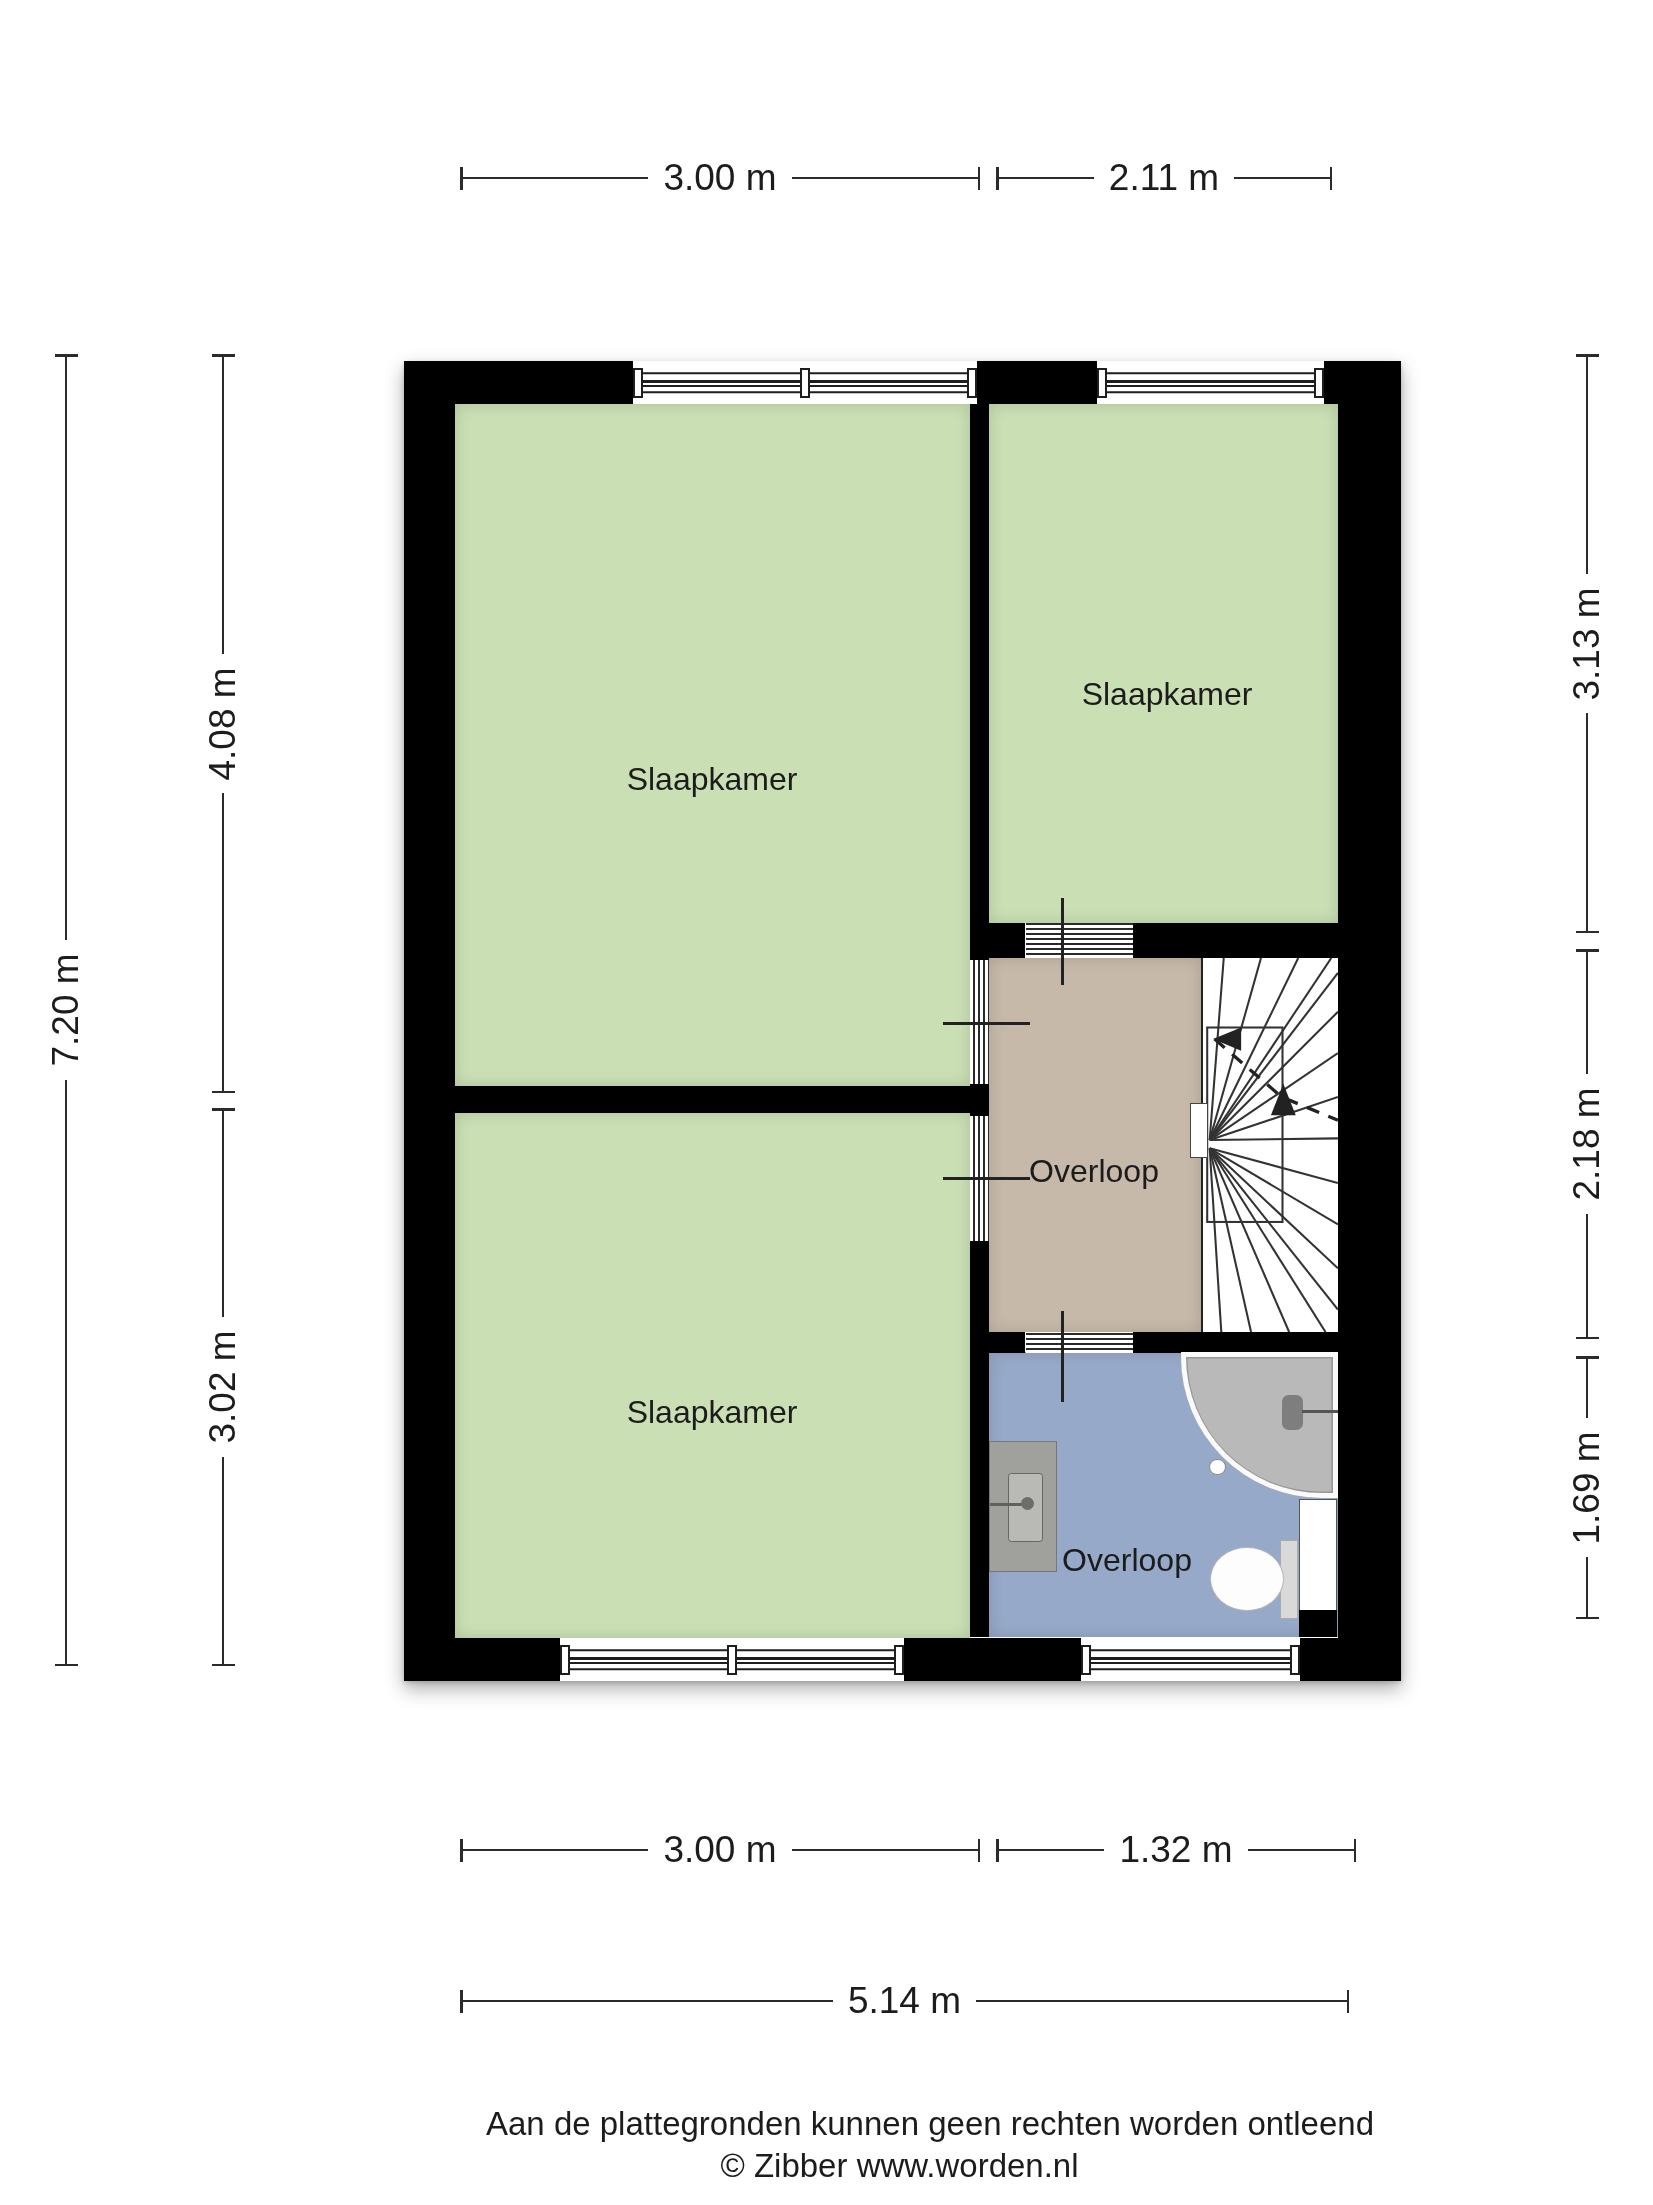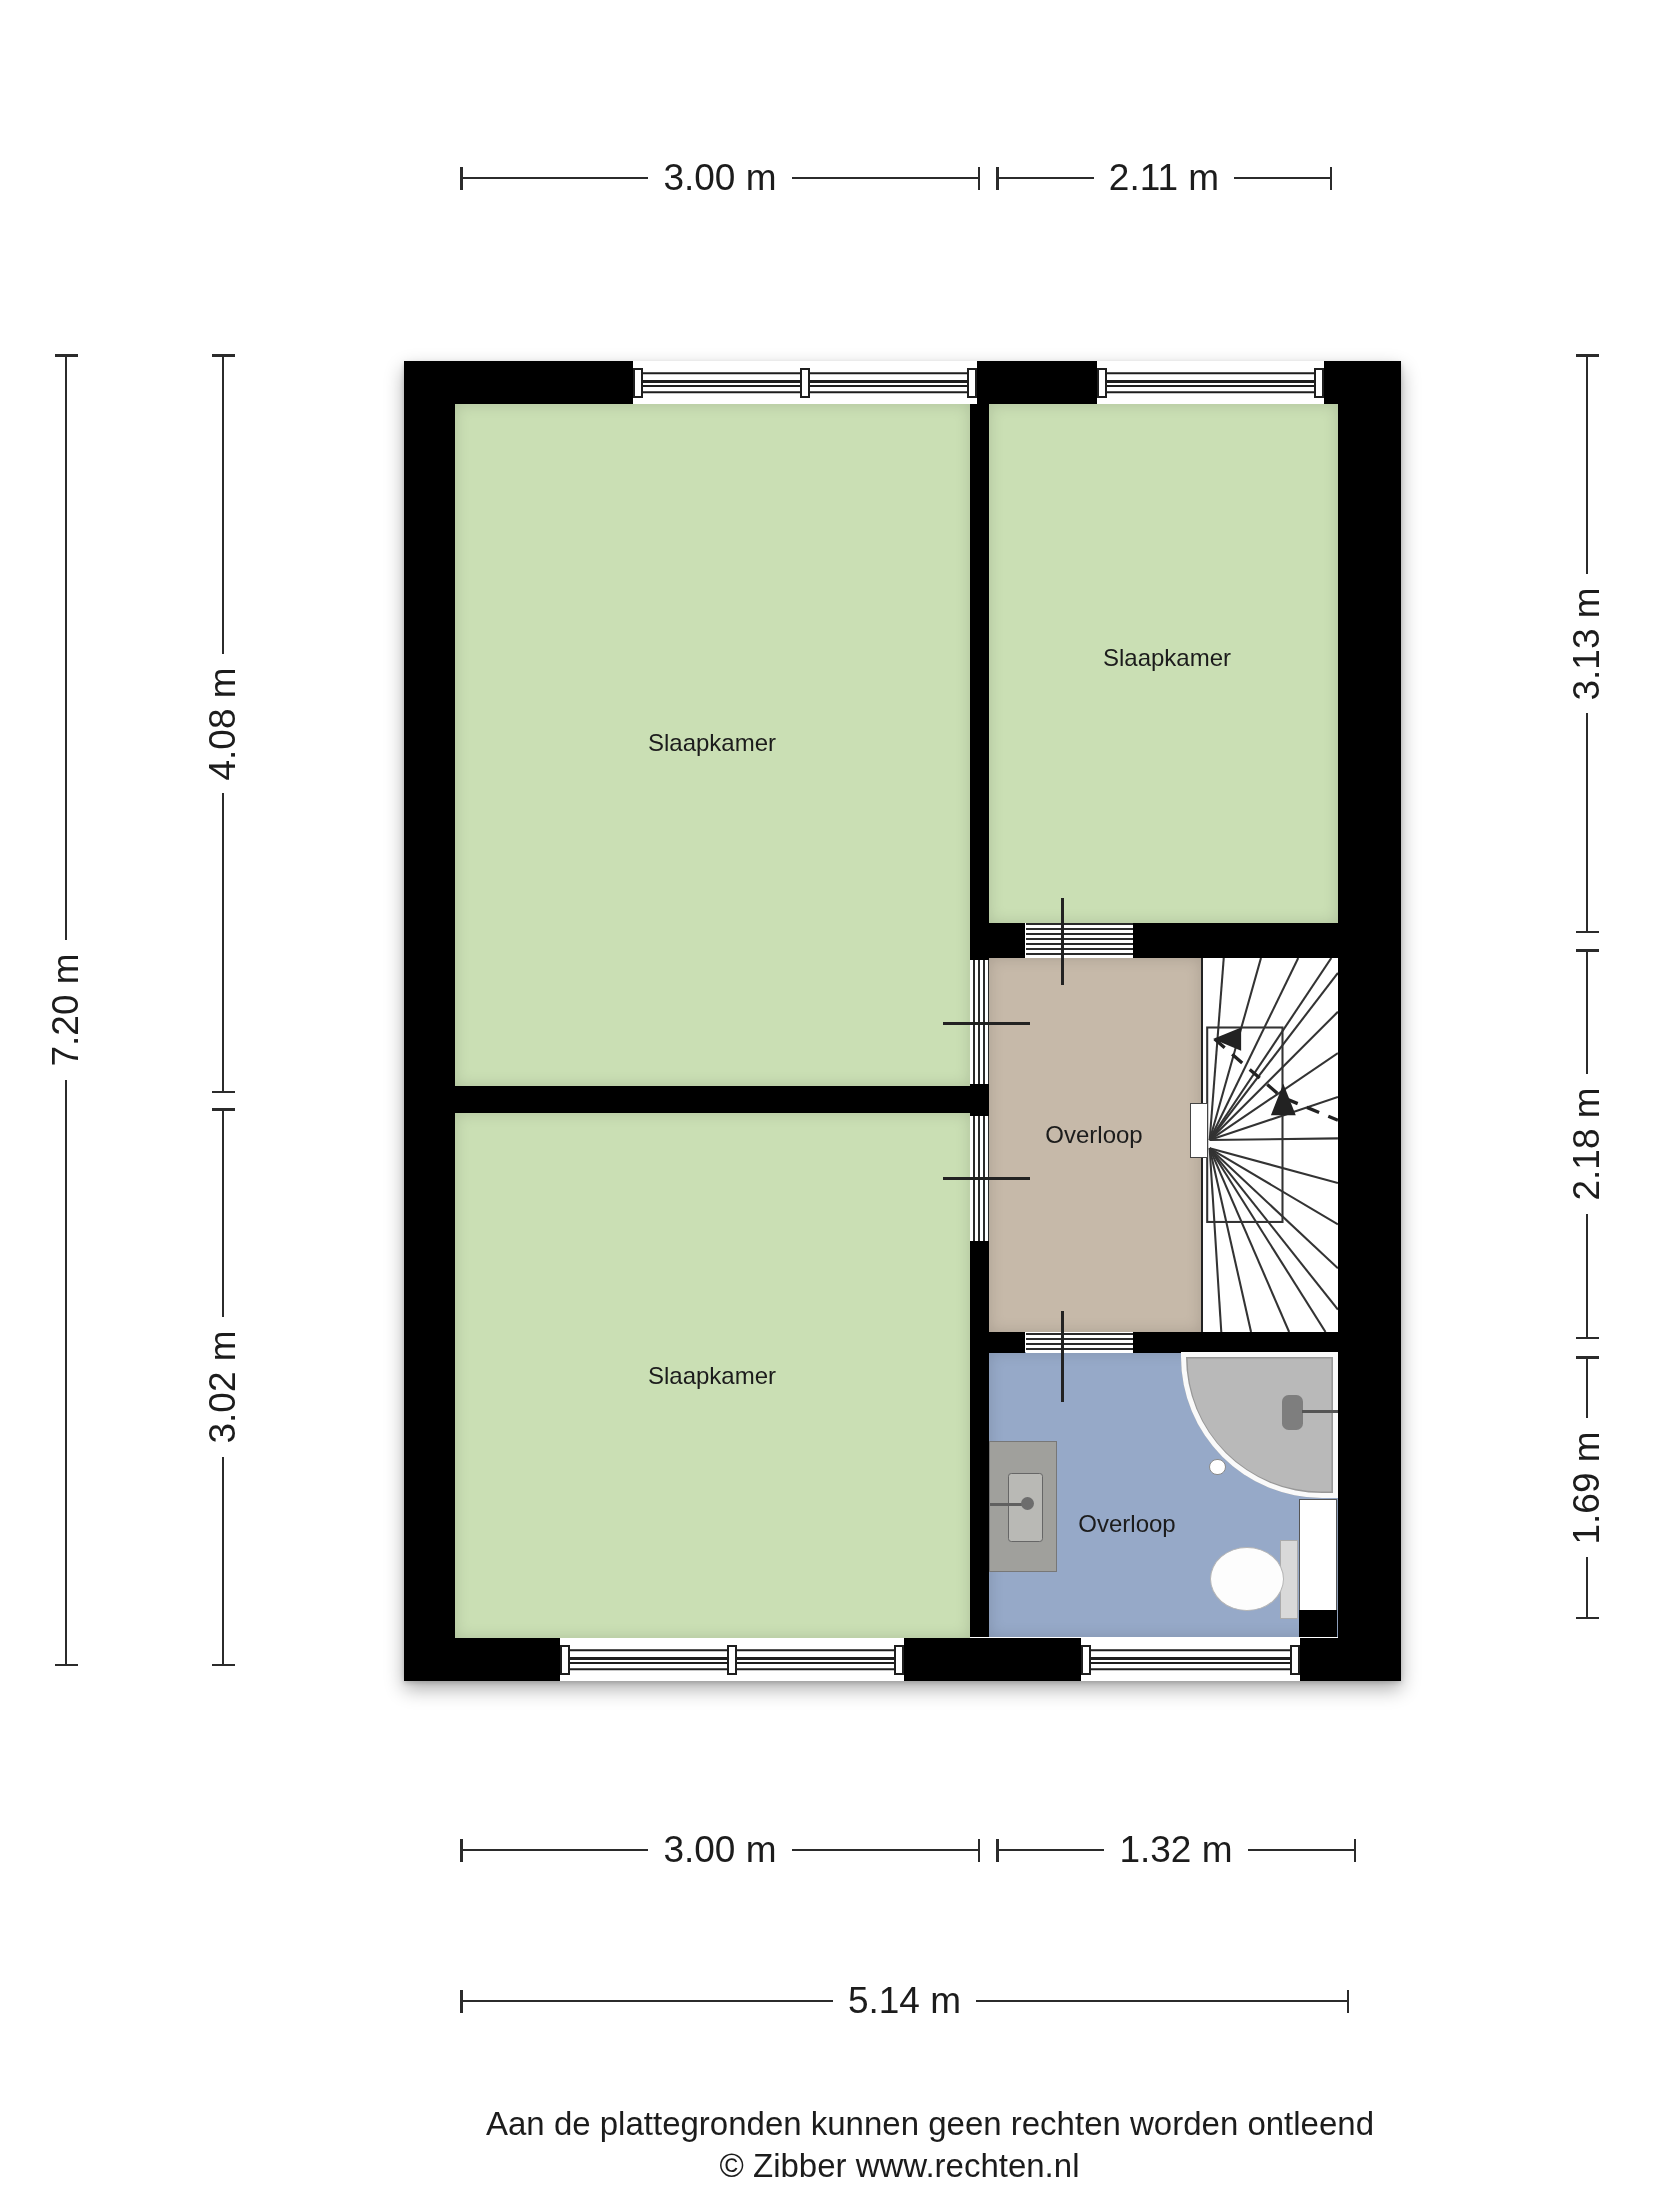--- a/index.html
+++ b/index.html
@@ -6,21 +6,21 @@
   html,body{margin:0;padding:0;background:#fff;}
   #canvas{position:relative;width:1654px;height:2205px;background:#fff;overflow:hidden;
           font-family:"Liberation Sans","DejaVu Sans",sans-serif;color:var(--text,#1c1c1c);}
   #plan{position:absolute;left:404px;top:361px;width:997px;height:1320px;background:#fff;
         box-shadow:0 8.3px 18px rgba(0,0,0,.32),0 1.7px 5px rgba(0,0,0,.18);}
   .wall{position:absolute;background:var(--wall,#000);}
   .room{position:absolute;box-shadow:inset 0 0 15px rgba(0,0,0,.14);}
   .room.green{background:var(--room_green,#cadfb4);}
   .room.tan{background:var(--hall_tan,#c6b9a9);}
   .room.blue{background:var(--bath_blue,#96a9c8);}
-  .room-label{position:absolute;transform:translate(-50%,-50%);font-size:24px;white-space:nowrap;z-index:30;}
+  .room-label{position:absolute;transform:translate(-50%,-50%);font-size:32px;white-space:nowrap;z-index:30;margin-top:36px;}
   .window{position:absolute;background:#fff;}
   .window .glass{position:absolute;left:1.7px;right:1.7px;top:50%;height:21.5px;transform:translateY(-50%);
         border-top:2.5px solid #1e1e1e;border-bottom:2.5px solid #1e1e1e;
         background:linear-gradient(to bottom,#fff 0 5.8px,#1e1e1e 5.8px 8.3px,#fff 8.3px 10.7px,#1e1e1e 10.7px 13.2px,#fff 13.2px);}
   .window .post{position:absolute;top:50%;transform:translateY(-50%);width:10px;height:30px;background:#fff;border:2.5px solid #1e1e1e;}
   .doorway{position:absolute;}
   .doorway.v{background:repeating-linear-gradient(90deg,#fff 0 3.3px,#2a2a2a 3.3px 5px);}
   .doorway.h{background:repeating-linear-gradient(0deg,#fff 0 3.3px,#2a2a2a 3.3px 5px);}
   .tick{position:absolute;background:#222;z-index:25;}
   .dim-h{position:absolute;display:flex;align-items:center;}
@@ -224,16 +224,16 @@
     <div class="wall" style="left:895px;top:1249px;width:38px;height:27px;z-index:14;"></div>
 
     <div class="room-label" style="left:308px;top:382px;">Slaapkamer</div>
     <div class="room-label" style="left:763px;top:297px;">Slaapkamer</div>
     <div class="room-label" style="left:308px;top:1015px;">Slaapkamer</div>
     <div class="room-label" style="left:690px;top:774px;">Overloop</div>
     <div class="room-label" style="left:723px;top:1163px;">Overloop</div>
   </div>
 
   <div class="footer-line" style="top:2105px;">Aan de plattegronden kunnen geen rechten worden ontleend</div>
-  <div class="footer-line" style="top:2147px;">© Zibber www.rechten.nl</div>
+  <div class="footer-line" style="top:2147px;">© Zibber www.worden.nl</div>
 
 </div>
 
 
 </body></html>

